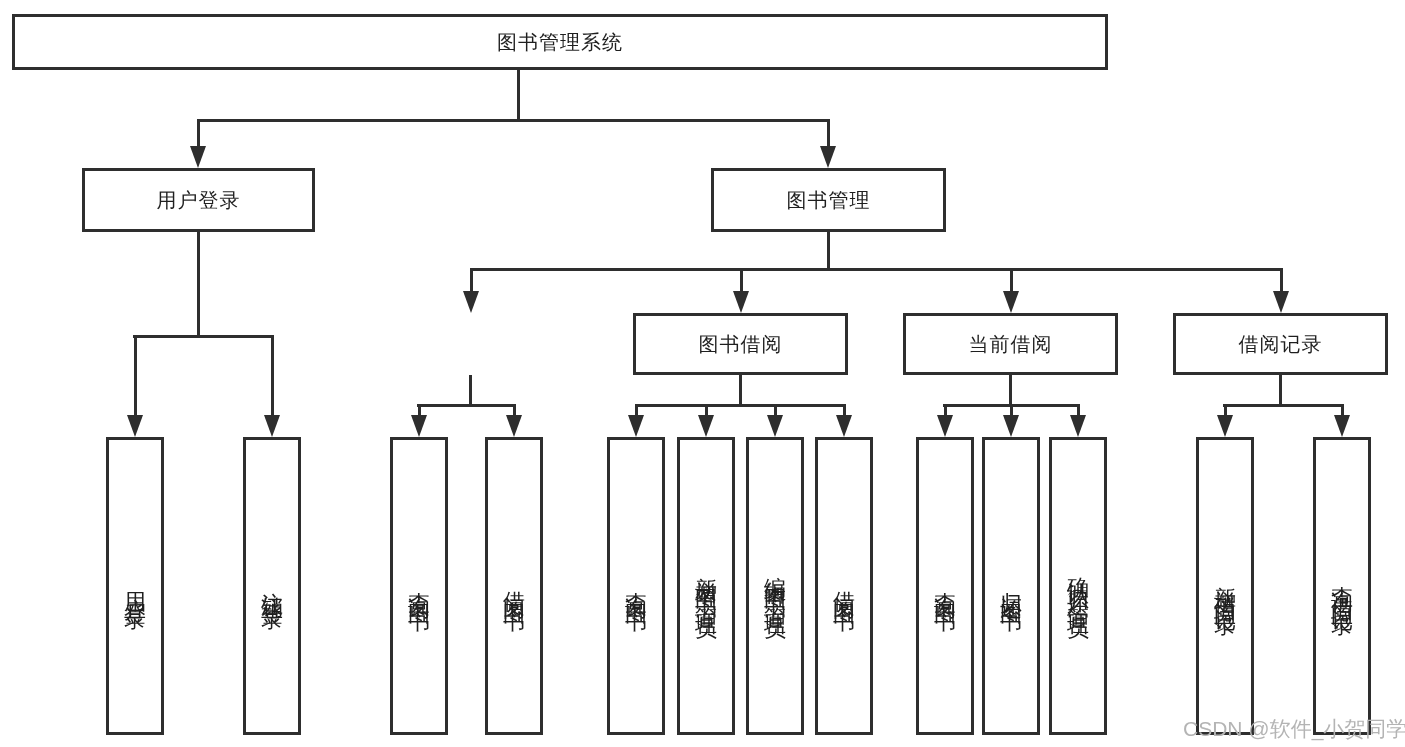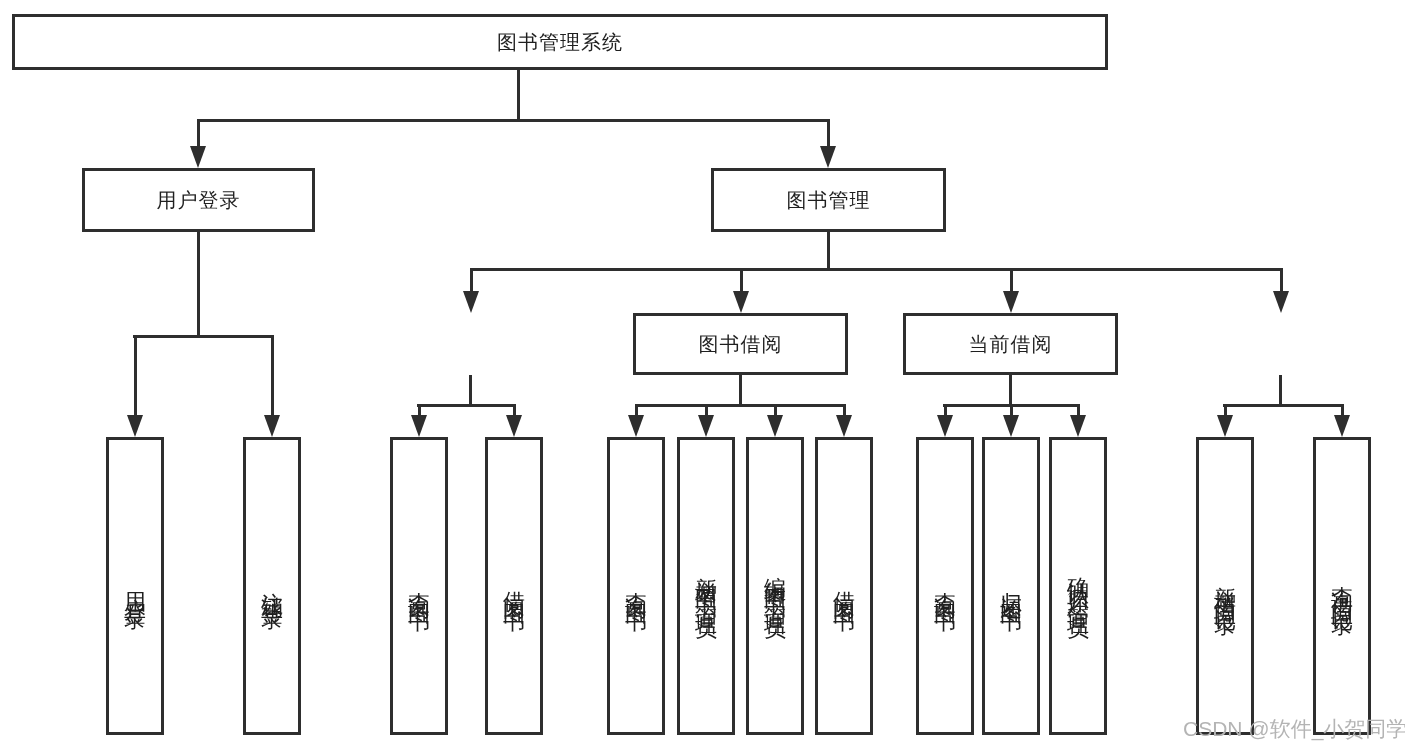--- a/index.html
+++ b/index.html
@@ -91,20 +91,21 @@
   <div class="arrow" style="left:463px;top:291px;"></div>
   <div class="vline" style="left:740px;top:268px;height:25px;"></div>
   <div class="arrow" style="left:733px;top:291px;"></div>
   <div class="vline" style="left:1010px;top:268px;height:25px;"></div>
   <div class="arrow" style="left:1003px;top:291px;"></div>
   <div class="vline" style="left:1280px;top:268px;height:25px;"></div>
   <div class="arrow" style="left:1273px;top:291px;"></div>
 
   <div class="box" style="left:903px;top:313px;width:215px;height:62px;">当前借阅</div>
   <div class="box" style="left:633px;top:313px;width:215px;height:62px;">图书借阅</div>
+  <div class="box" style="left:1173px;top:313px;width:215px;height:62px;">借阅记录</div>
 
   <div class="vline" style="left:197px;top:232px;height:106px;"></div>
   <div class="hline" style="left:133px;top:335px;width:141px;"></div>
   <div class="vline" style="left:134px;top:335px;height:82px;"></div>
   <div class="arrow" style="left:127px;top:415px;"></div>
   <div class="vline" style="left:271px;top:335px;height:82px;"></div>
   <div class="arrow" style="left:264px;top:415px;"></div>
 
   <div class="vline" style="left:469px;top:375px;height:32px;"></div>
   <div class="hline" style="left:417px;top:404px;width:99px;"></div>

